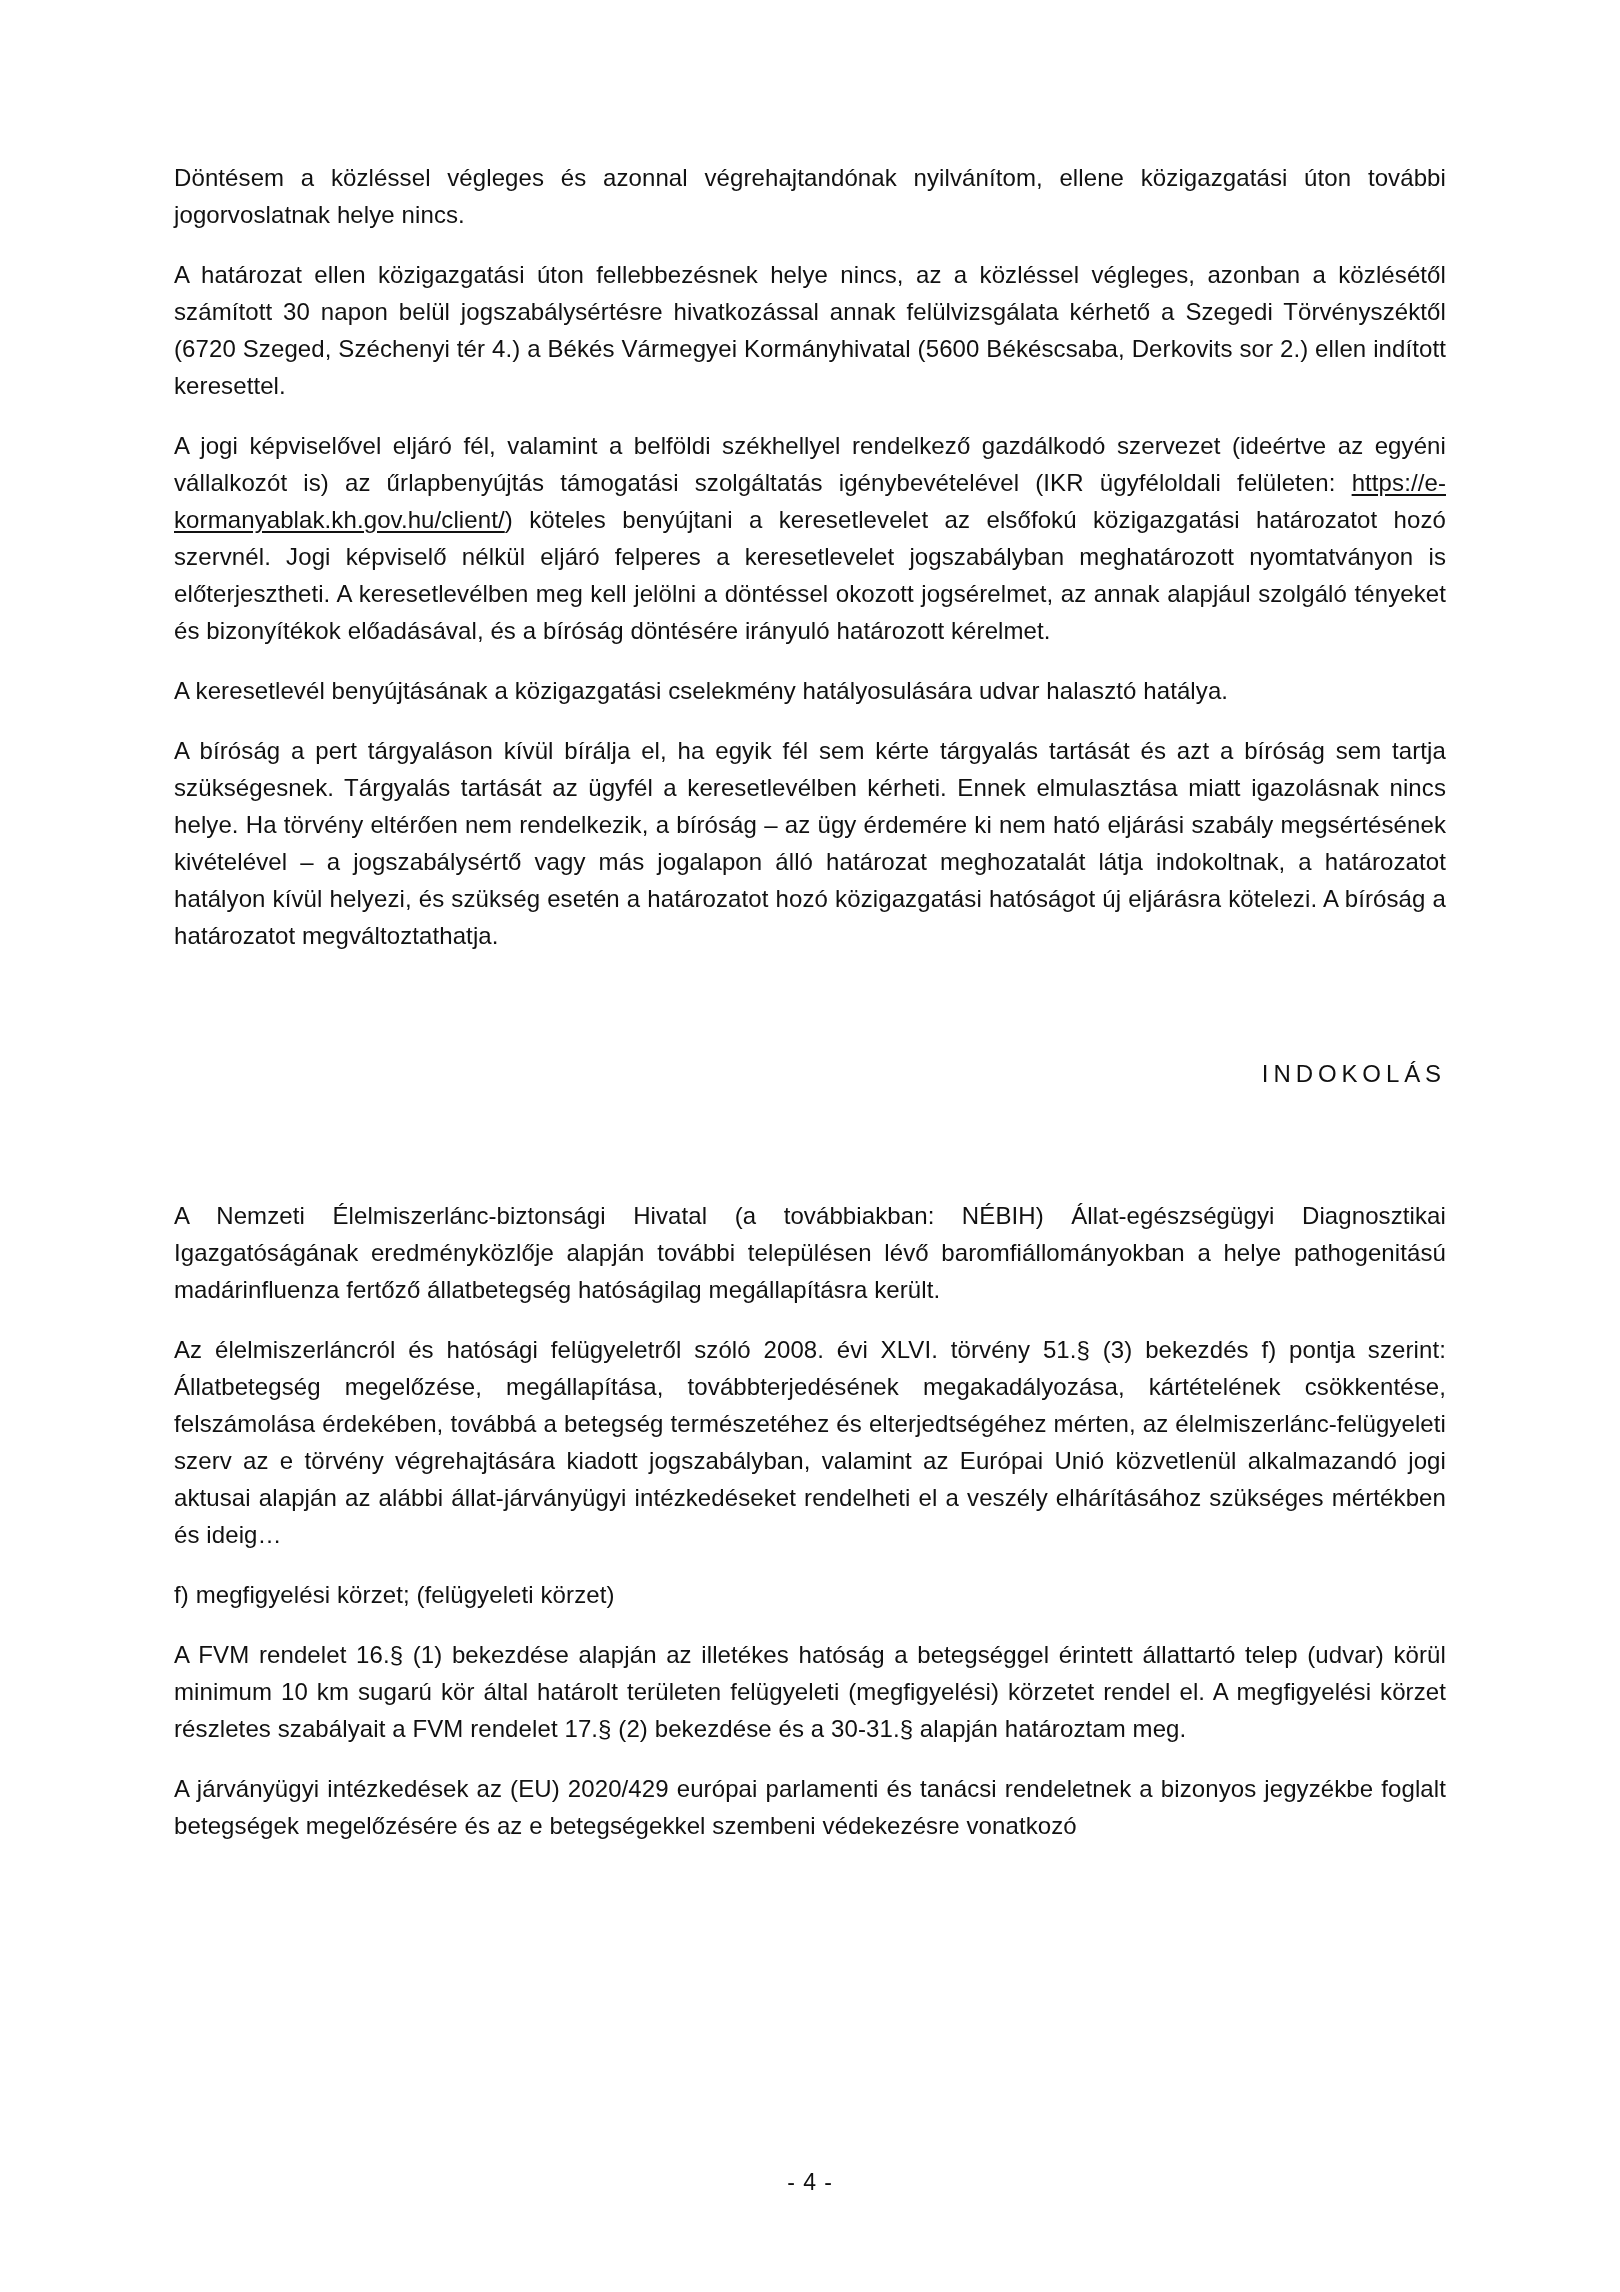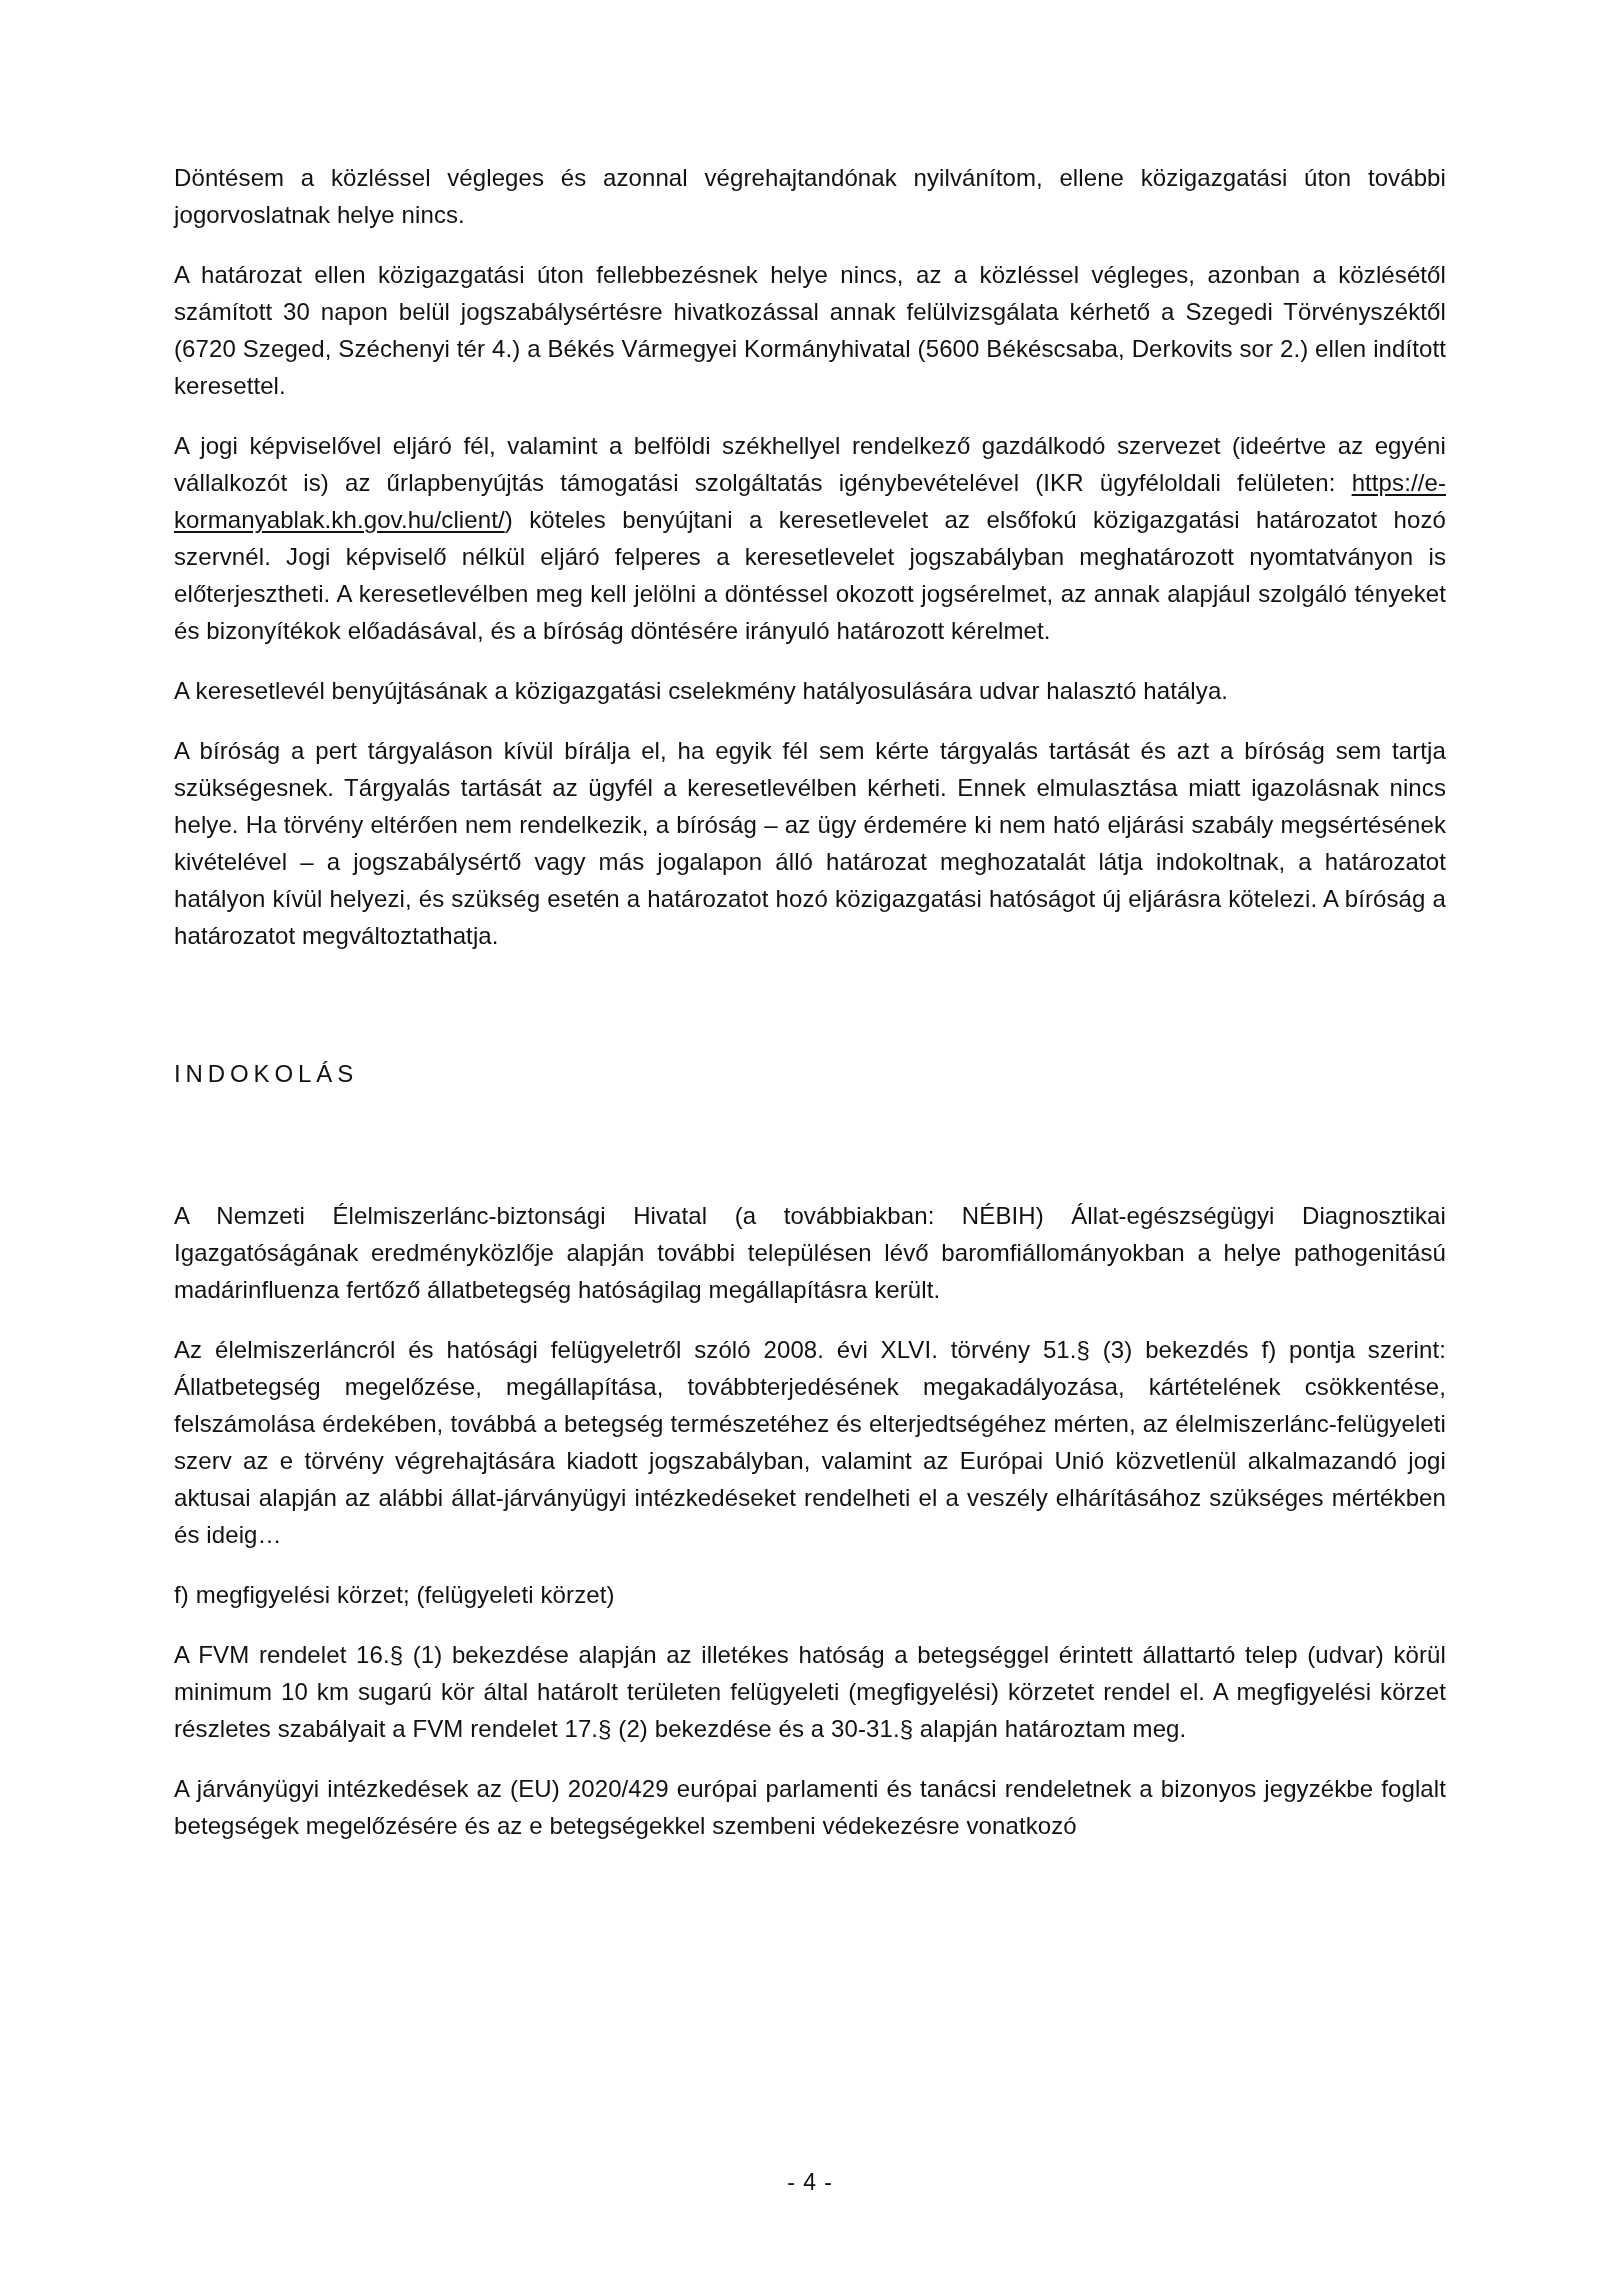--- a/index.html
+++ b/index.html
@@ -29,21 +29,21 @@
     font-size: 24px;
     line-height: 37px;
     text-align: justify;
     text-justify: inter-word;
     color: #111111;
     letter-spacing: 0.1px;
   }
   .heading {
     margin: 0;
     padding: 0;
-    text-align: left;
+    text-align: right;
     font-size: 24px;
     letter-spacing: 4.9px;
     color: #111111;
   }
   .heading-wrap {
     margin-top: 106px;
     margin-bottom: 109px;
   }
   a.doclink, .doclink {
     color: #111111;

